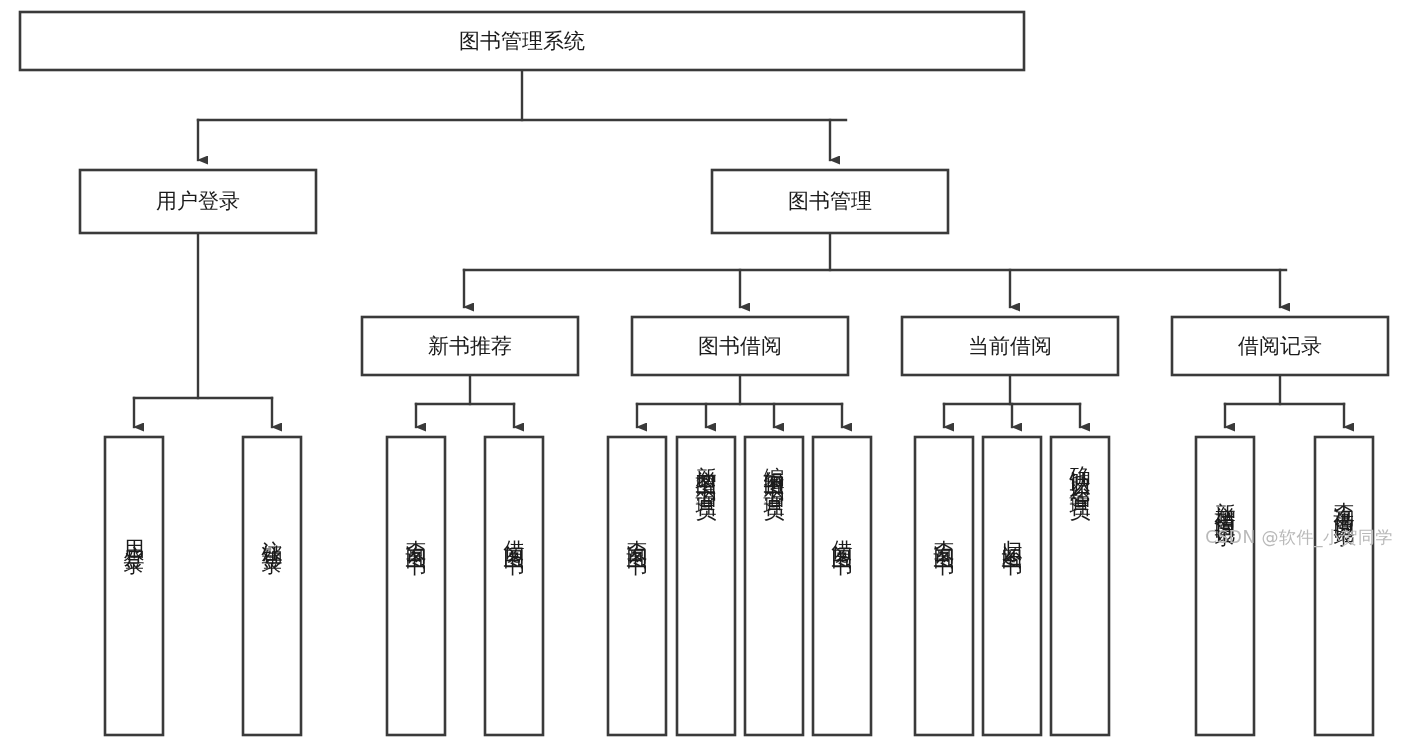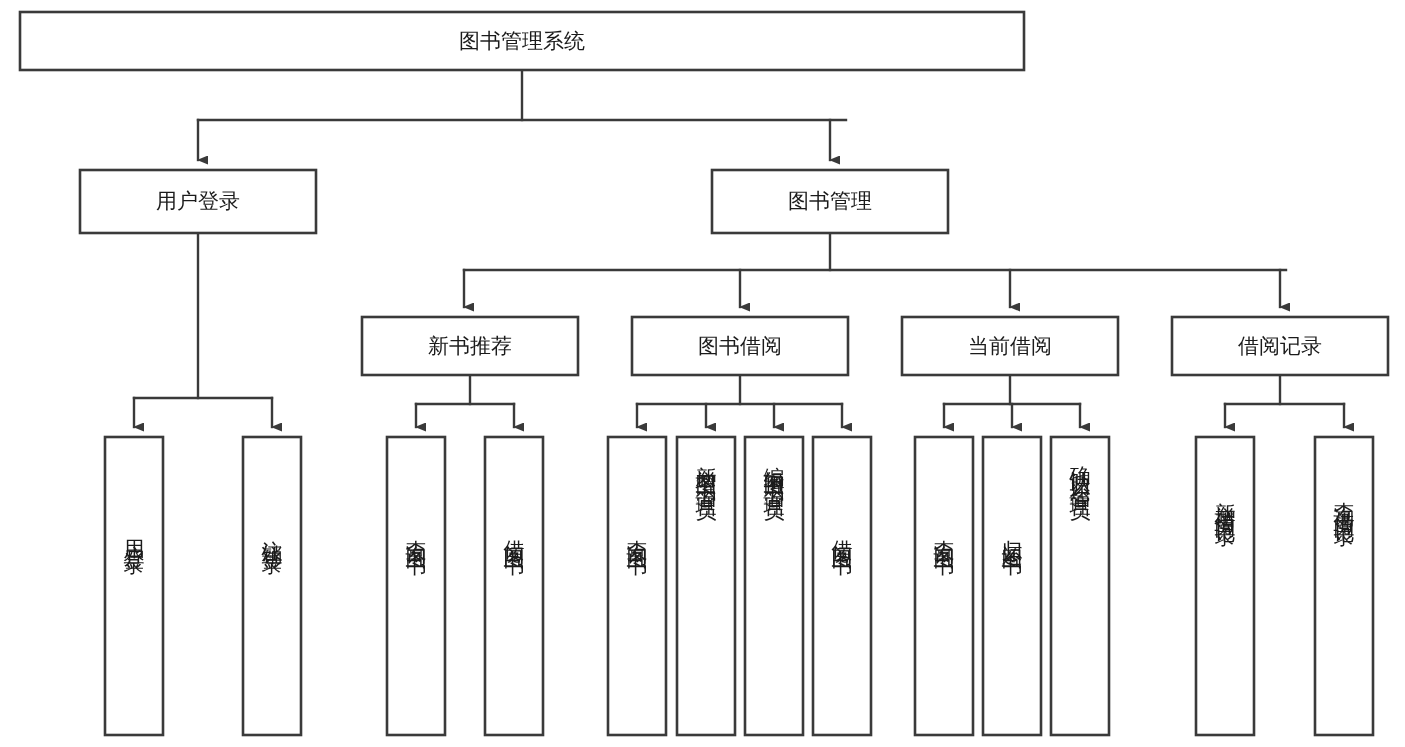--- a/index.html
+++ b/index.html
@@ -226,14 +226,15 @@
   <div class="vlabel-wrap" style="left:1051px; top:437px; width:58px; height:298px;">
     <span class="vlabel-text" style="margin-top:12px;">确认归还（管理员）</span>
   </div>
   <div class="vlabel-wrap" style="left:1196px; top:437px; width:58px; height:298px;">
     <span class="vlabel-text" style="margin-top:48px;">新增借阅记录</span>
   </div>
   <div class="vlabel-wrap" style="left:1315px; top:437px; width:58px; height:298px;">
     <span class="vlabel-text" style="margin-top:48px;">查询借阅记录</span>
   </div>
 
+  <div class="watermark">CSDN @软件_小贺同学</div>
 
 </div>
 
 </body></html>

